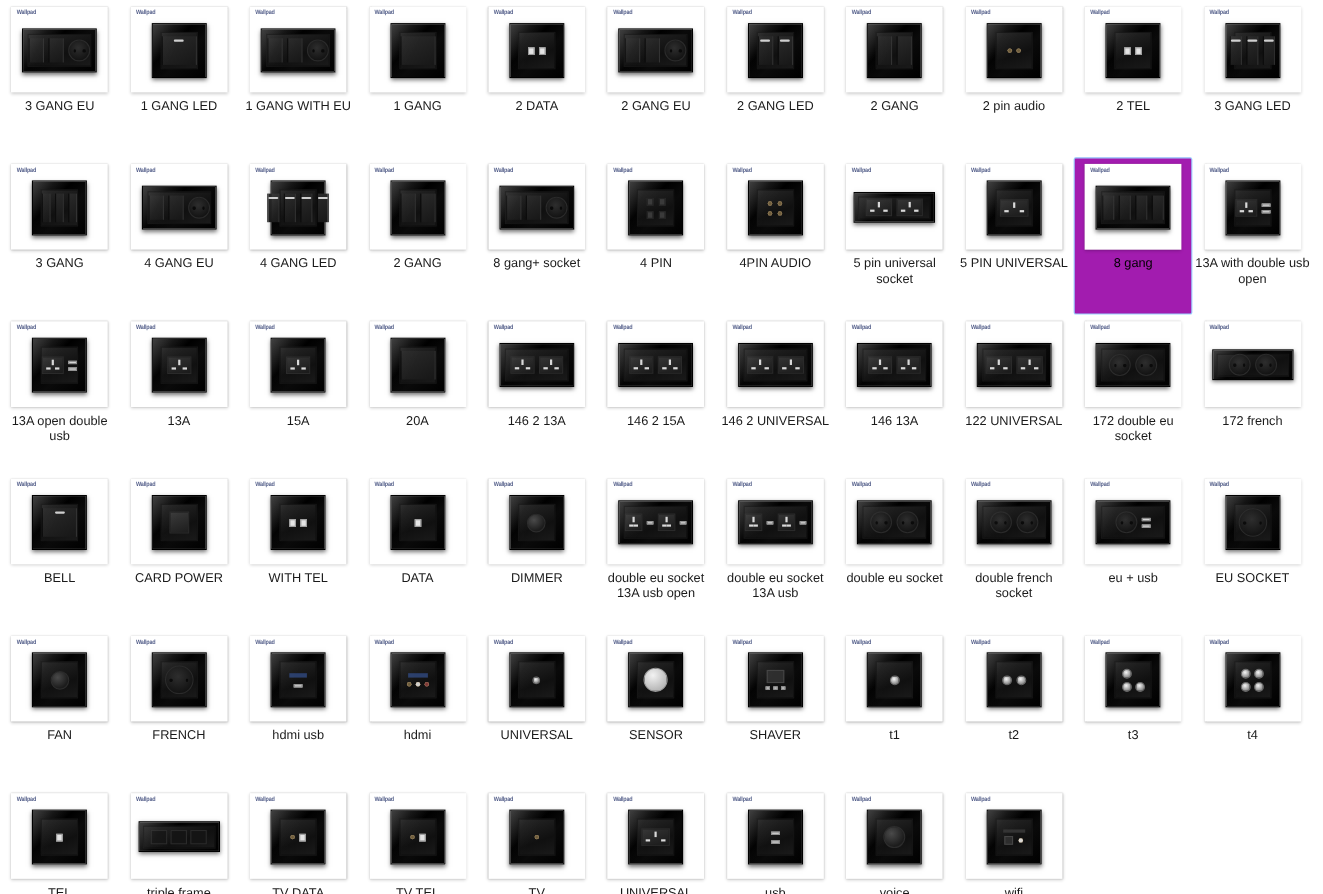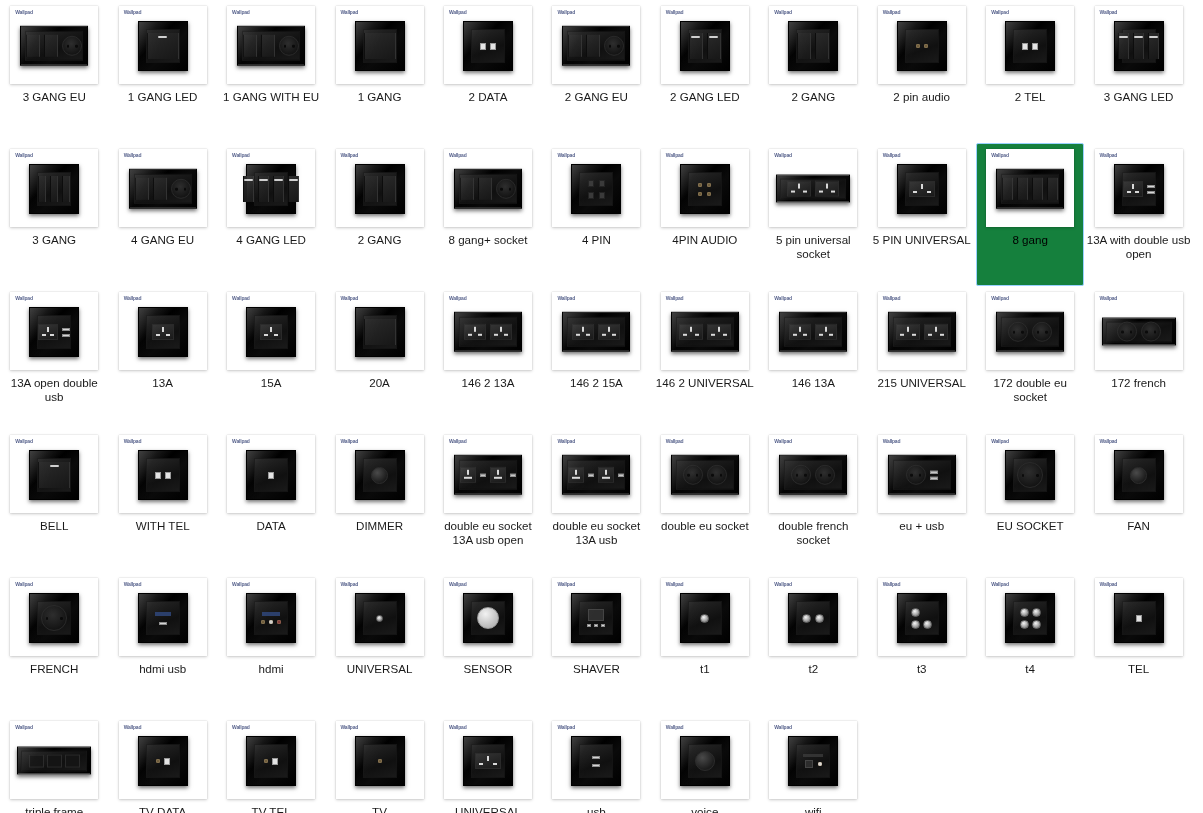--- a/index.html
+++ b/index.html
@@ -22,21 +22,21 @@
   .cell {
     display: flex;
     flex-direction: column;
     align-items: center;
     padding: 4px 2px 0 2px;
     border: 1px solid transparent;
     border-radius: 2px;
     cursor: default;
   }
   .cell.selected {
-    background: #15803d;
+    background: #a21caf;
     border: 1px solid #99d1ff;
   }
   .thumb-wrap {
     width: 92px;
     height: 80px;
     display: flex;
     align-items: center;
     justify-content: center;
     position: relative;
   }
@@ -697,21 +697,21 @@
               </div>
               <div class="uk" style="width:24px">
                 <span class="slotv"></span>
                 <span class="sloth l"></span>
                 <span class="sloth r"></span>
               </div>
             </div>
           </div>
         </div>
       </div>
-      <div class="label">215 UNIVERSAL</div>
+      <div class="label">122 UNIVERSAL</div>
     </div>
     <div class="cell">
       <div class="thumb-wrap">
         <div class="photo">
           <div class="wm">Wallpad</div>
           <div class="dev wide">
             <div class="inner">
               <div class="eusock"></div>
               <div class="eusock"></div>
             </div>
@@ -741,20 +741,33 @@
           <div class="dev sq">
             <div class="inner">
               <div class="rocker">
                 <div class="ledline" style="margin:3px auto"></div>
               </div>
             </div>
           </div>
         </div>
       </div>
       <div class="label">BELL</div>
+    </div>
+    <div class="cell">
+      <div class="thumb-wrap">
+        <div class="photo">
+          <div class="wm">Wallpad</div>
+          <div class="dev sq">
+            <div class="inner">
+              <div style="width:18px;height:20px;background:linear-gradient(160deg,#3a3a3a,#1d1d1d);border:1px solid #2a2a2a"></div>
+            </div>
+          </div>
+        </div>
+      </div>
+      <div class="label">CARD POWER</div>
     </div>
     <div class="cell">
       <div class="thumb-wrap">
         <div class="photo">
           <div class="wm">Wallpad</div>
           <div class="dev sq">
             <div class="inner">
               <div class="port"></div>
               <div class="port"></div>
             </div>

